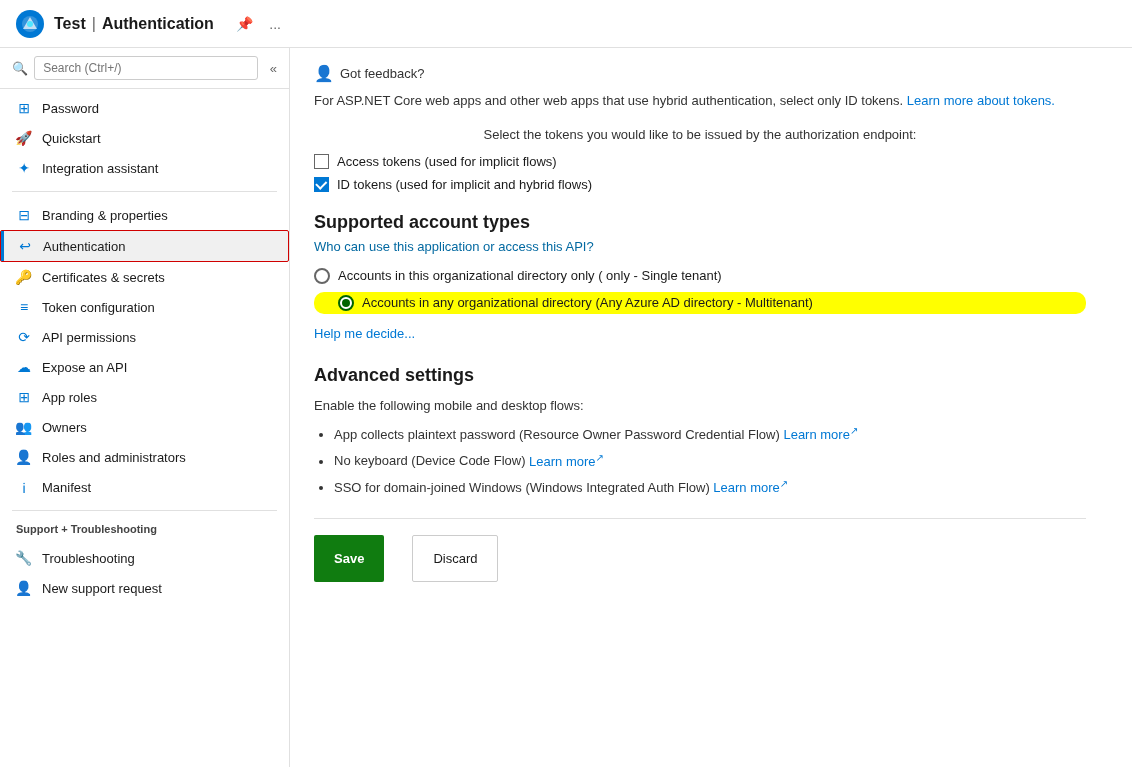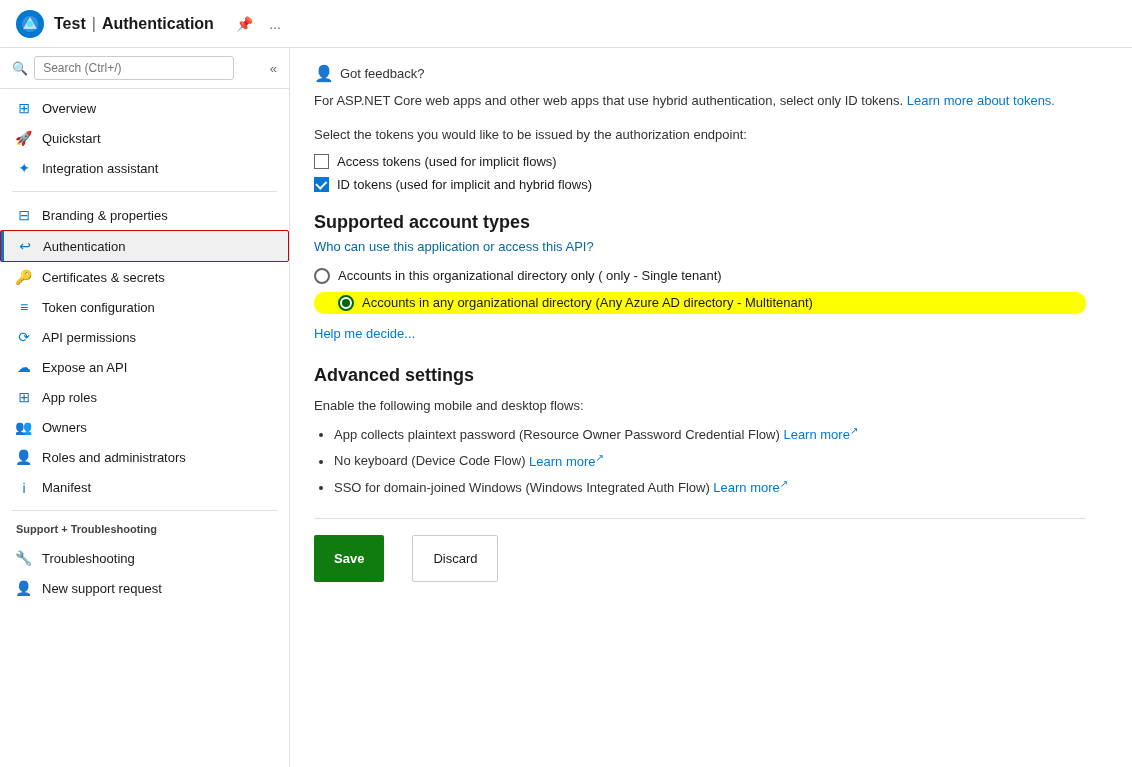--- a/index.html
+++ b/index.html
@@ -59,21 +59,21 @@
       border-bottom: 1px solid #e0e0e0;
       display: flex;
       align-items: center;
       gap: 6px;
     }
     .search-bar input {
       border: 1px solid #ccc;
       border-radius: 3px;
       padding: 4px 8px;
       font-size: 12px;
-      width: 200px;
+      width: 224px;
       outline: none;
       color: #666;
     }
     .search-bar .collapse-btn {
       margin-left: auto;
       color: #666;
       font-size: 13px;
       cursor: pointer;
     }
 
@@ -149,20 +149,21 @@
       color: #333;
       line-height: 1.5;
       margin-bottom: 16px;
     }
     .info-text a { color: #0078d4; text-decoration: none; }
 
     .token-label {
       font-size: 13px;
       color: #333;
       margin-bottom: 12px;
+      text-align: center;
     }
 
     .checkbox-group { display: flex; flex-direction: column; gap: 8px; margin-bottom: 20px; }
     .checkbox-item { display: flex; align-items: center; gap: 8px; font-size: 13px; }
     .checkbox-box {
       width: 15px; height: 15px;
       border: 1.5px solid #666;
       background: #fff;
       display: flex; align-items: center; justify-content: center;
       flex-shrink: 0;
@@ -338,21 +339,21 @@
   <div class="sidebar">
     <div class="search-bar">
       <span style="color:#666; font-size:13px;">🔍</span>
       <input type="text" placeholder="Search (Ctrl+/)" style="">
       <span class="collapse-btn">«</span>
     </div>
 
     <div class="nav-section">
       <div class="nav-item">
         <span class="nav-icon" style="color:#0078d4;">⊞</span>
-        <span>Overview</span>
+        <span>Password</span>
       </div>
       <div class="nav-item">
         <span class="nav-icon" style="color:#ffaa00;">🚀</span>
         <span>Quickstart</span>
       </div>
       <div class="nav-item">
         <span class="nav-icon" style="color:#0078d4;">✦</span>
         <span>Integration assistant</span>
       </div>
     </div>

